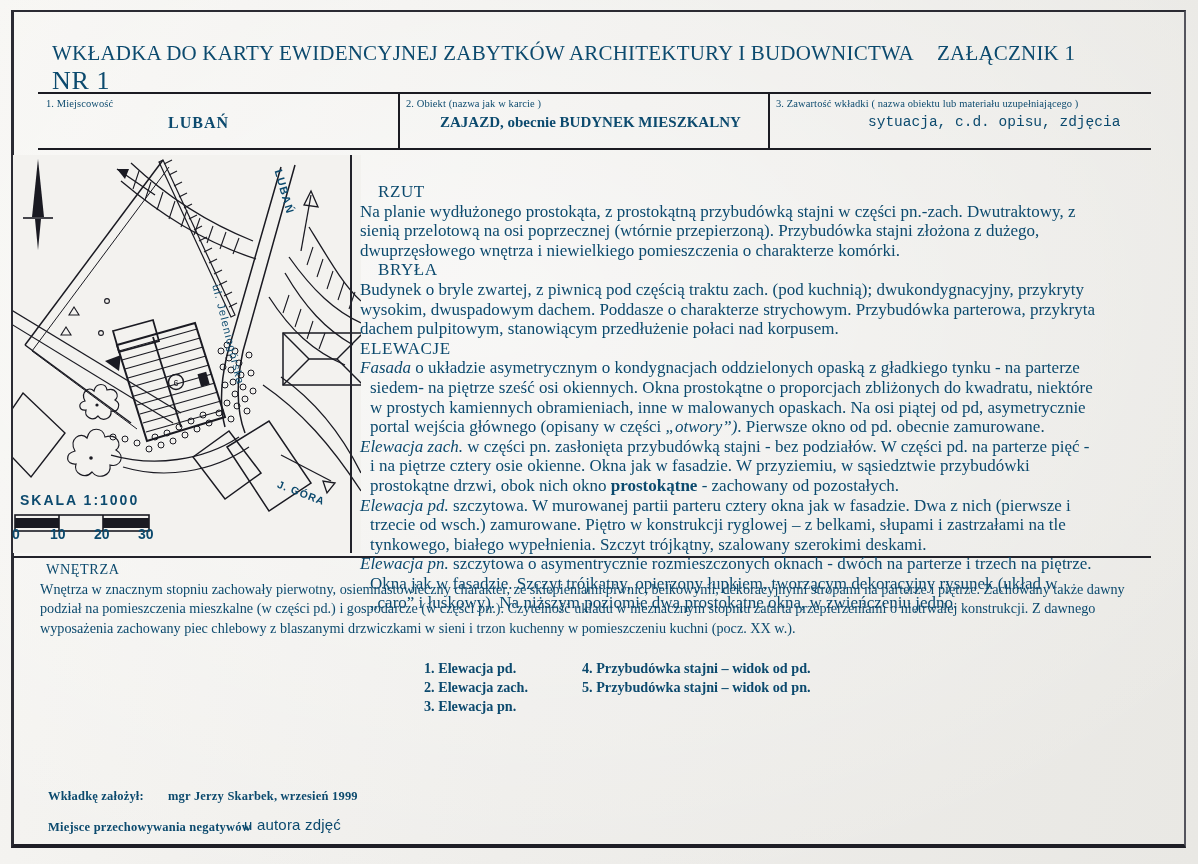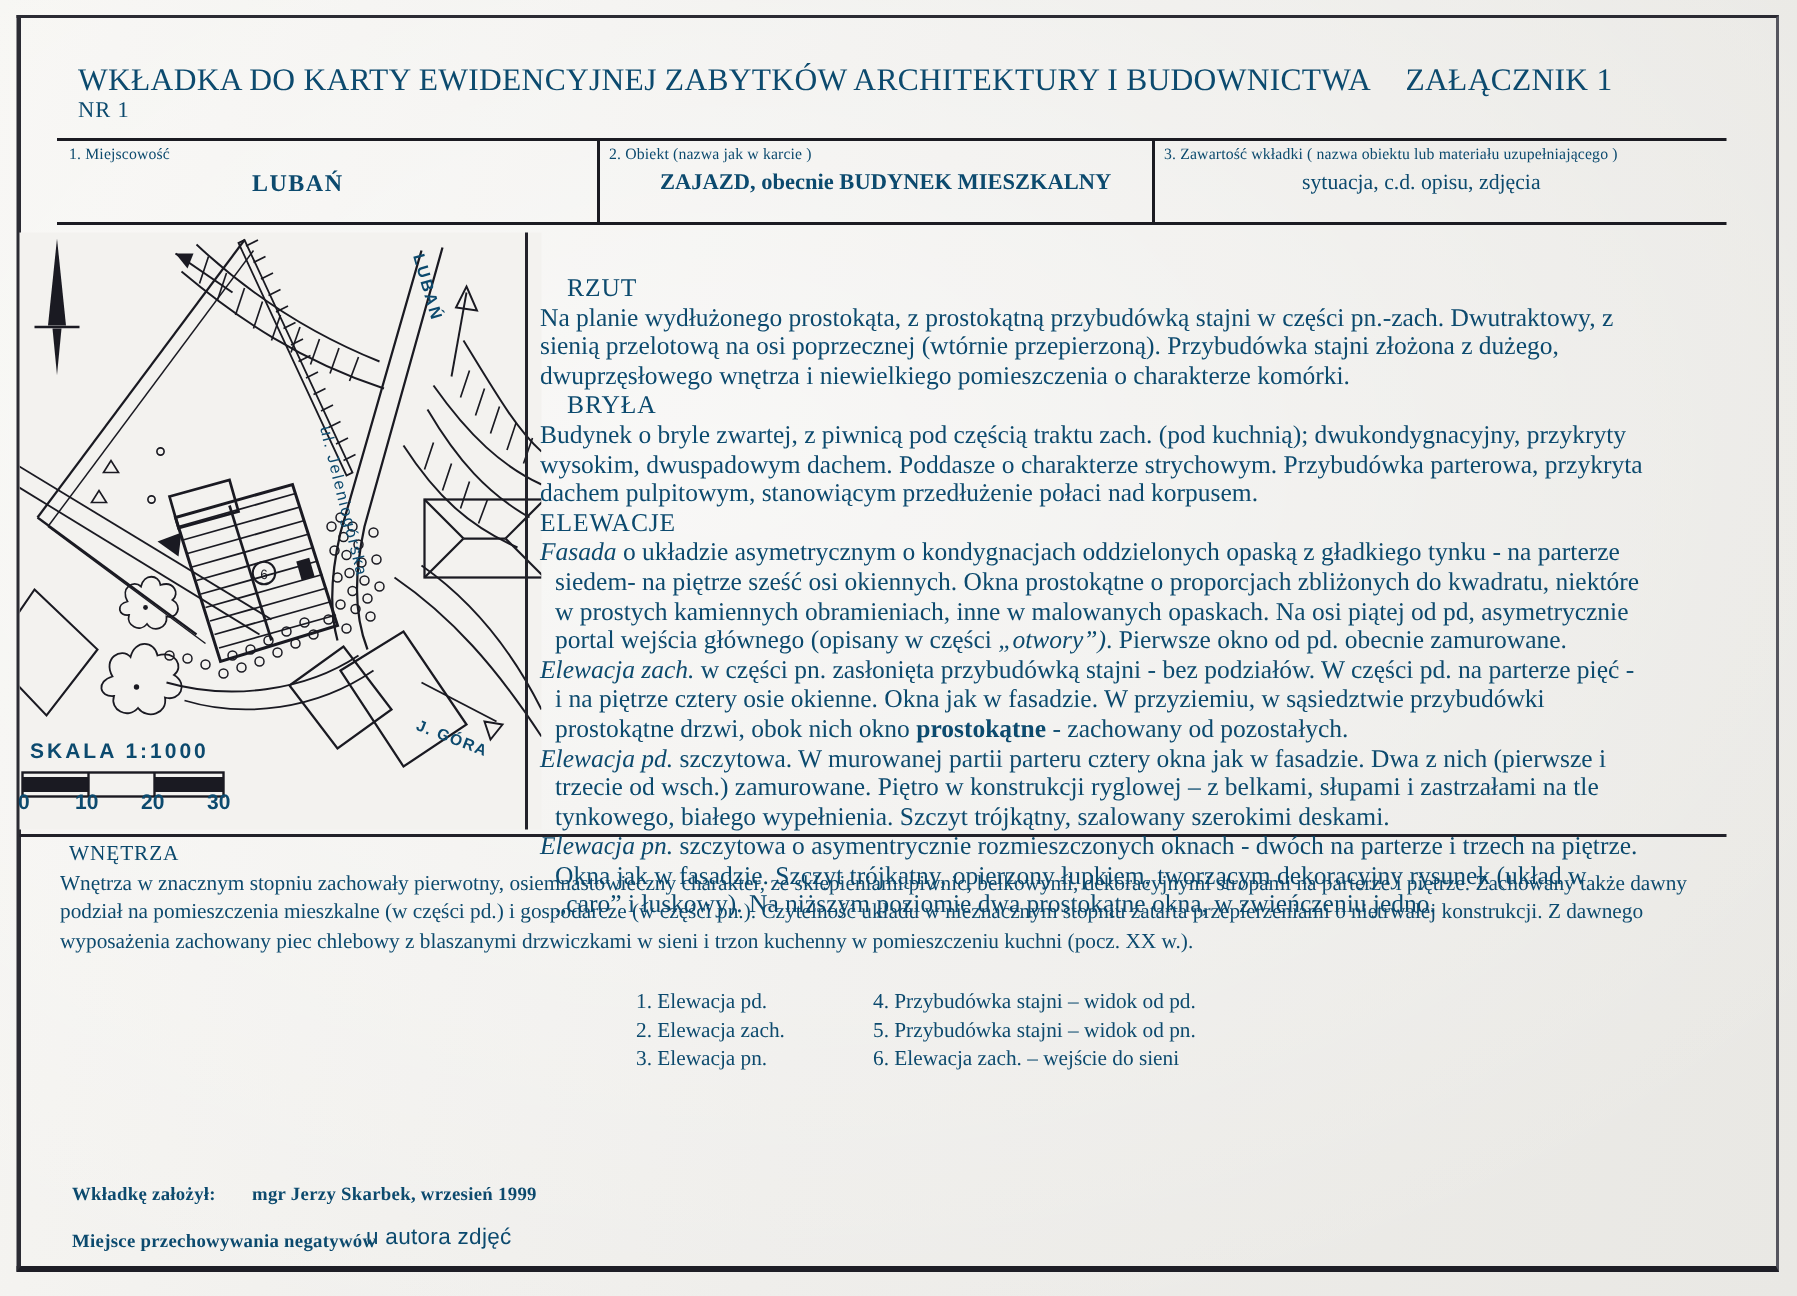--- a/index.html
+++ b/index.html
@@ -54,21 +54,21 @@
   }
   #header-title .annex {
     position: absolute;
     left: 885px;
     top: 0;
   }
   #header-nr {
     position: absolute;
     left: 52px;
     top: 66px;
-    font-size: 15px;
+    font-size: 26px;
     letter-spacing: 0.6px;
   }
 
   
   #head-rule-top {
     position: absolute;
     left: 38px; top: 92px;
     width: 1113px; height: 0;
     border-top: 2.5px solid #1b1b22;
   }
@@ -96,21 +96,21 @@
   .field-value {
     position: absolute;
     font-weight: bold;
     white-space: nowrap;
   }
   #lbl-1 { left: 46px; top: 98px; }
   #val-1 { left: 168px; top: 114px; font-size: 16px; letter-spacing: 1px; }
   #lbl-2 { left: 406px; top: 98px; }
   #val-2 { left: 440px; top: 114px; font-size: 15px; }
   #lbl-3 { left: 776px; top: 98px; }
-  #val-3 { left: 868px; top: 114px; font-size: 14.5px; font-weight: normal; }
+  #val-3 { left: 868px; top: 114px; font-size: 14.5px; font-weight: normal; font-family: Liberation Mono, monospace; }
 
   
   #map-panel {
     position: absolute;
     left: 13px;
     top: 155px;
     width: 348px;
     height: 398px;
     overflow: hidden;
     background: #f3f2ef;
@@ -244,21 +244,21 @@
     text-align: center;
     margin-left: 18px;
   }
   #photos-grid {
     display: grid;
     grid-template-columns: 148px 260px;
     font-size: 14.2px;
     line-height: 19px;
     margin-top: 2px;
   }
-  #photos-grid div { white-space: nowrap; }
+  #photos-grid div { white-space: nowrap; font-weight: bold; }
   #photos-grid .right-col { padding-left: 10px; }
 
   
   .footer-row {
     position: absolute;
     font-size: 12.5px;
     font-weight: bold;
     white-space: nowrap;
     letter-spacing: 0.2px;
   }
@@ -534,21 +534,20 @@
   </div>
 
 
   <div id="photos">
     <div id="photos-grid">
       <div>1. Elewacja pd.</div>
       <div class="right-col">4. Przybudówka stajni – widok od pd.</div>
       <div>2. Elewacja zach.</div>
       <div class="right-col">5. Przybudówka stajni – widok od pn.</div>
       <div>3. Elewacja pn.</div>
-      <div class="right-col"> 6. Elewacja zach. – wejście do sieni</div>
     </div>
   </div>
 
   <div class="footer-row" id="foot-1-label">Wkładkę założył:</div>
   <div class="footer-row" id="foot-1-value">mgr Jerzy Skarbek, wrzesień  1999</div>
   <div class="footer-row" id="foot-2-label">Miejsce przechowywania negatywów</div>
   <div class="footer-row" id="foot-2-value">u autora zdjęć</div>
 </div>
 
 </body></html>

